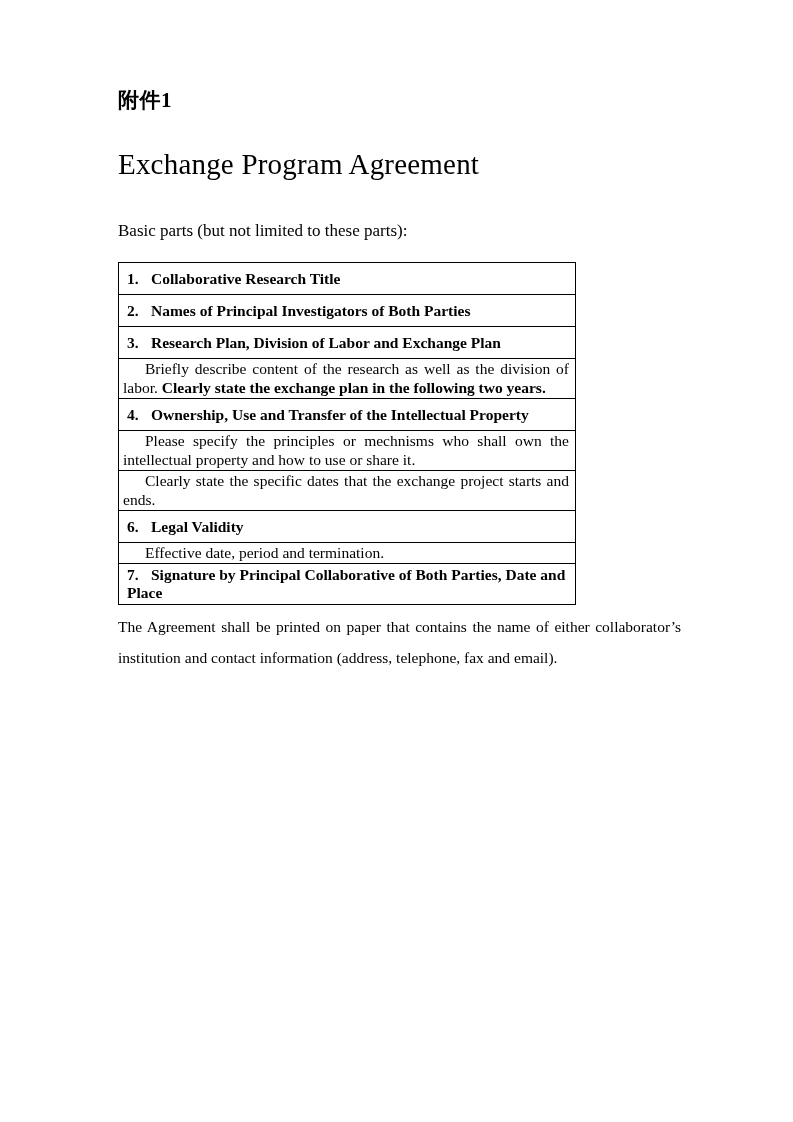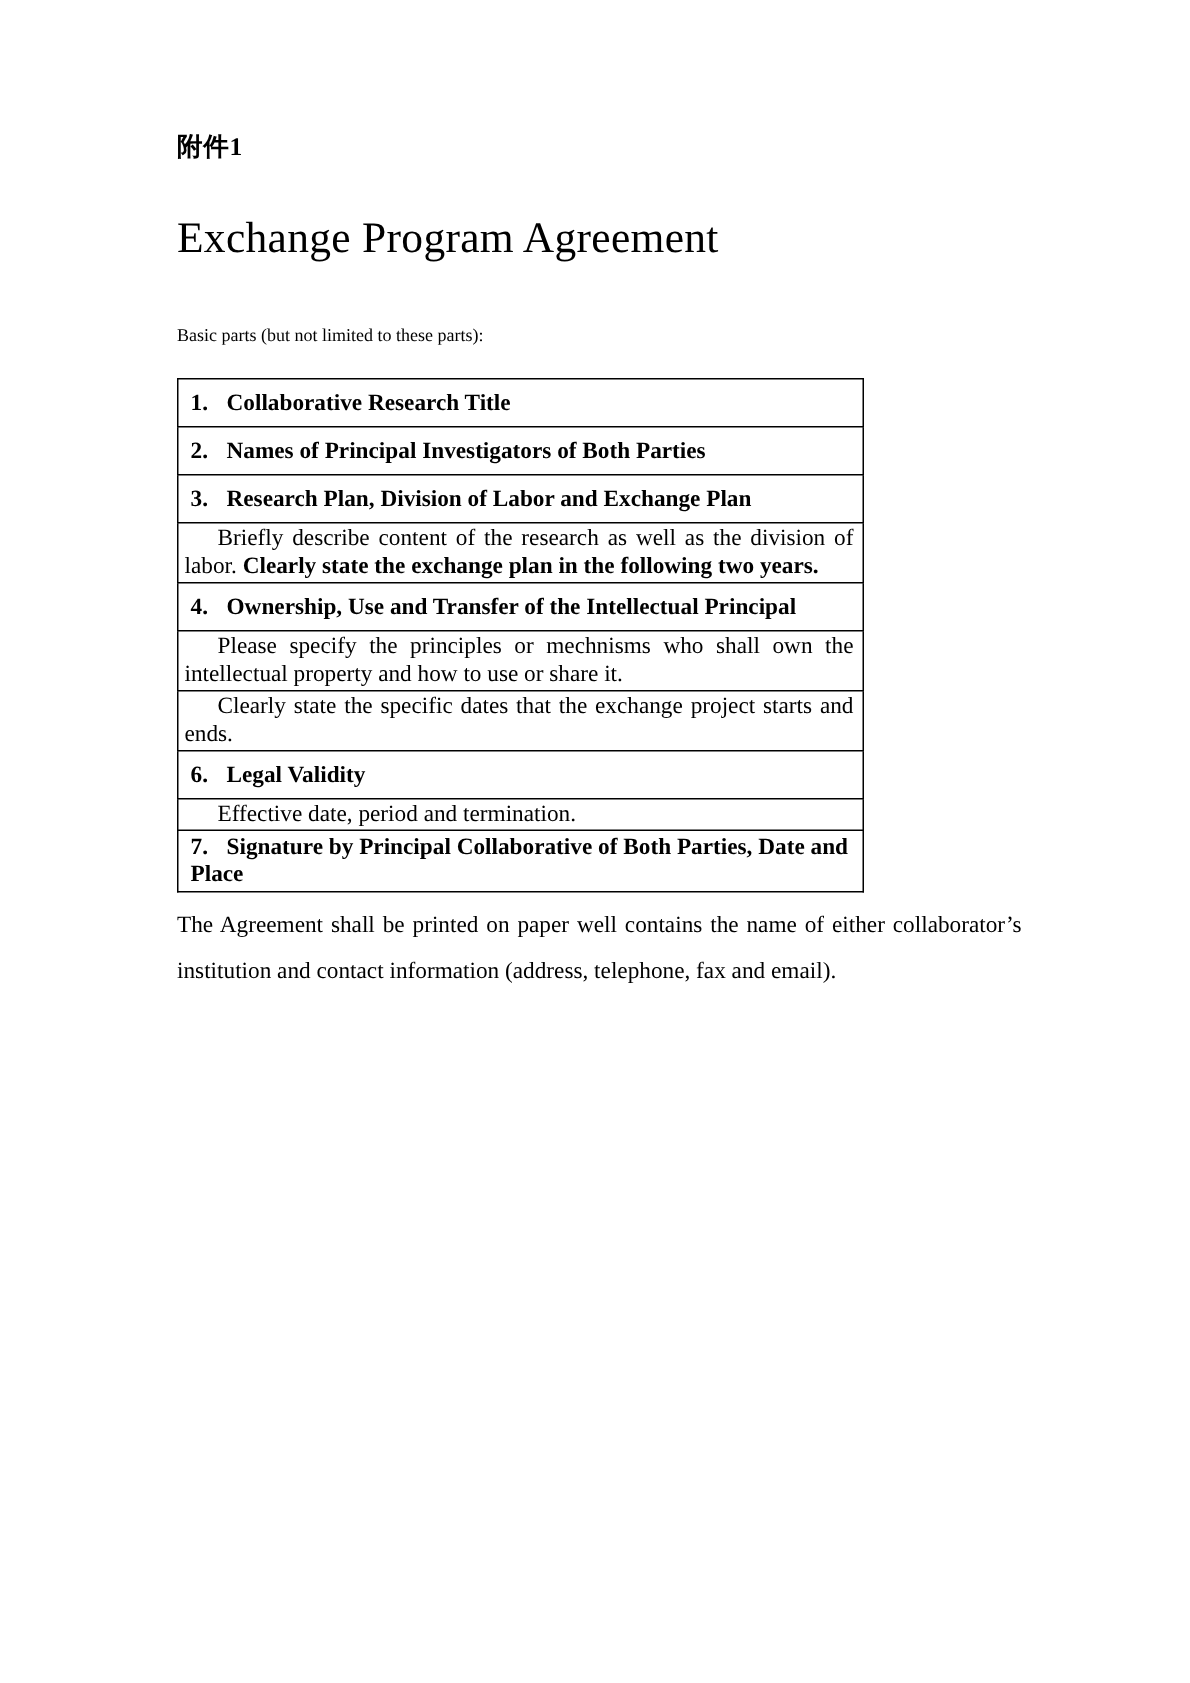--- a/index.html
+++ b/index.html
@@ -14,33 +14,33 @@
     height: 1122px;
     background: #ffffff;
     overflow: hidden;
   }
   .doc {
     width: 563px;
     margin-left: 118px;
   }
   .attachment-label {
     padding-top: 86px;
-    font-size: 17px;
+    font-size: 21px;
     font-weight: bold;
     letter-spacing: 0.5px;
   }
   .doc-title {
     margin-top: 34px;
     font-size: 29px;
     font-weight: normal;
     letter-spacing: 0.2px;
   }
   .intro {
     margin-top: 40px;
-    font-size: 12px;
+    font-size: 17px;
   }
   table.agreement {
     margin-top: 21px;
     width: 458px;
     border-collapse: collapse;
     table-layout: fixed;
   }
   table.agreement td {
     border: 1.5px solid #000000;
     font-size: 15.5px;
@@ -90,36 +90,36 @@
           <tr>
             <td class="heading-cell"><span class="num">2.</span><span>Names of Principal Investigators of Both Parties</span></td>
           </tr>
           <tr>
             <td class="heading-cell"><span class="num">3.</span><span>Research Plan, Division of Labor and Exchange Plan</span></td>
           </tr>
           <tr>
             <td class="desc-cell"><span class="seg-normal">Briefly describe content of the research as well as the division of labor. </span><span class="seg-bold">Clearly state the exchange plan in the following two years.</span></td>
           </tr>
           <tr>
-            <td class="heading-cell"><span class="num">4.</span><span>Ownership, Use and Transfer of the Intellectual Principal</span></td>
+            <td class="heading-cell"><span class="num">4.</span><span>Ownership, Use and Transfer of the Intellectual Property</span></td>
           </tr>
           <tr>
             <td class="desc-cell"><span class="seg-normal">Please specify the principles or mechnisms who shall own the intellectual property and how to use or share it.</span></td>
           </tr>
           <tr>
             <td class="desc-cell"><span class="seg-normal">Clearly state the specific dates that the exchange project starts and ends.</span></td>
           </tr>
           <tr>
             <td class="heading-cell"><span class="num">6.</span><span>Legal Validity</span></td>
           </tr>
           <tr>
             <td class="desc-cell"><span class="seg-normal">Effective date, period and termination.</span></td>
           </tr>
           <tr>
             <td class="heading-cell"><span class="num">7.</span><span>Signature by Principal Collaborative of Both Parties, Date and Place</span></td>
           </tr>
         </tbody>
     </table>
 
-    <p class="footer-para">The Agreement shall be printed on paper well contains the name of either collaborator’s institution and contact information (address, telephone, fax and email).</p>
+    <p class="footer-para">The Agreement shall be printed on paper that contains the name of either collaborator’s institution and contact information (address, telephone, fax and email).</p>
 
   </div>
 </div>
 
 </body></html>

